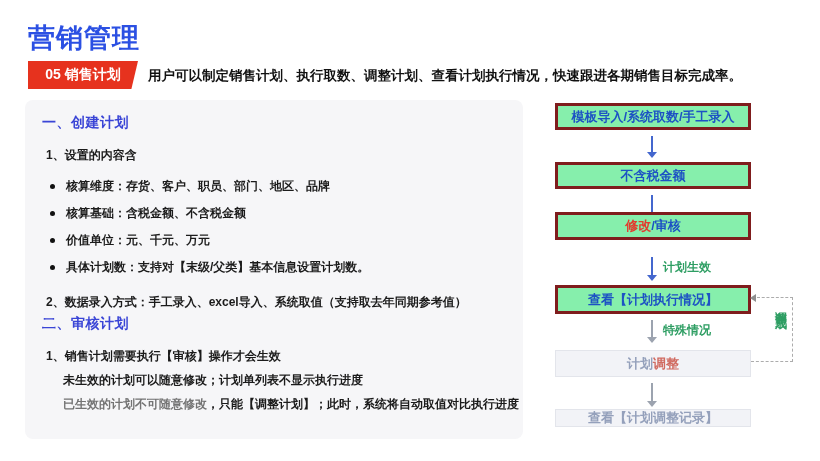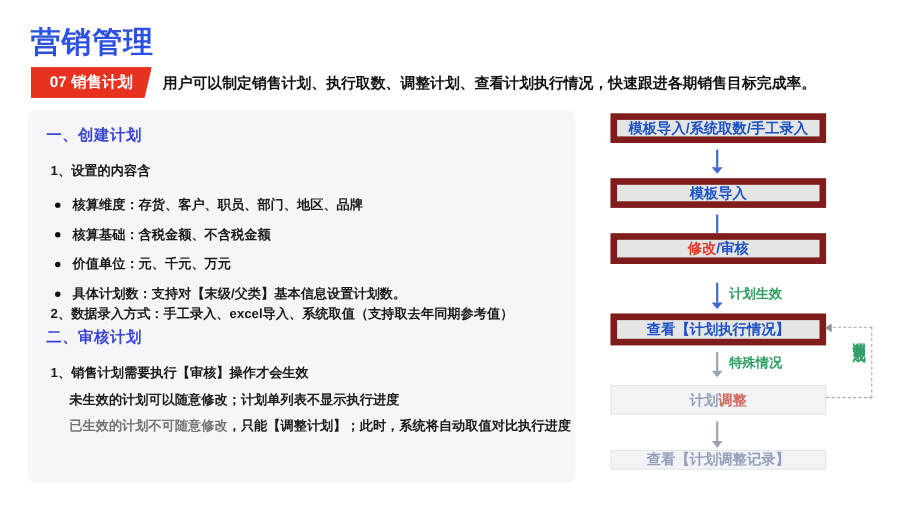--- a/index.html
+++ b/index.html
@@ -32,31 +32,31 @@
   .p-line{font-size:12px;font-weight:600;color:#1b1b1b;white-space:nowrap;}
   .num-line{padding-left:4px;}
   .indent-line{padding-left:21px;}
   .bullet-row{display:flex;align-items:center;padding-left:8px;margin-top:10px;}
   .dot{
     width:5px;height:5px;border-radius:50%;background:#111111;
     margin-right:11px;flex:0 0 auto;
   }
   .mt15{margin-top:15px;}
   .mt14{margin-top:14px;}
-  .mt13{margin-top:1px;}
+  .mt13{margin-top:18px;}
   .mt18{margin-top:4px;}
   .mt7{margin-top:7px;}
   .red-text{color:#737373;}
   
   .fbox{
     position:absolute;left:555px;width:196px;box-sizing:border-box;
     display:flex;align-items:center;justify-content:center;
     font-size:13px;font-weight:700;white-space:nowrap;
   }
-  .fbox-blue{background:#e5e5e5;border:6px solid #7f1d1d;color:#1D52C4;}
+  .fbox-blue{background:#86efac;border:3px solid #7f1d1d;color:#1D52C4;}
   .fbox-gray{background:#F2F3F7;border:1px solid #E3E5EB;color:#94A0BB;}
   .flow-red{color:#E23B2E;}
   .flow-muted-red{color:#D06A60;}
   .shaft{position:absolute;left:651px;width:2px;}
   .shaft-blue{background:#4467CE;}
   .shaft-gray{background:#9CA3AF;}
   .head-down{
     position:absolute;left:647px;width:0;height:0;
     border-left:5px solid transparent;border-right:5px solid transparent;
   }
@@ -74,21 +74,21 @@
   }
   .v-label{
     position:absolute;left:772px;top:301px;writing-mode:vertical-rl;
     font-size:12px;font-weight:700;color:#2E9E63;letter-spacing:2px;
   }
 </style>
 </head>
 <body>
 
 <div class="slide-title">营销管理</div>
-<div class="badge">07 销售计划</div>
+<div class="badge">05 销售计划</div>
 <div class="header-desc">用户可以制定销售计划、执行取数、调整计划、查看计划执行情况，快速跟进各期销售目标完成率。</div>
 
 <div class="panel">
   <div class="sec-heading">一、创建计划</div>
 
   <div class="p-line num-line mt15">1、设置的内容含</div>
 
   <div class="bullet-row mt14">
     <span class="dot"></span>
     <span class="p-line">核算维度：存货、客户、职员、部门、地区、品牌</span>
@@ -114,21 +114,21 @@
   <div class="p-line indent-line mt7">未生效的计划可以随意修改；计划单列表不显示执行进度</div>
   <div class="p-line indent-line mt7"><span class="red-text">已生效的计划不可随意修改</span><span>，只能【调整计划】；此时，系统将自动取值对比执行进度</span></div>
 
 </div>
 
 <div class="fbox fbox-blue" style="top:103px;height:27px;">模板导入/系统取数/手工录入</div>
 
 <div class="shaft shaft-blue" style="top:136px;height:16px;"></div>
 <div class="head-down head-blue" style="top:152px;"></div>
 
-<div class="fbox fbox-blue" style="top:162px;height:27px;">模板导入</div>
+<div class="fbox fbox-blue" style="top:162px;height:27px;">不含税金额</div>
 
 <div class="shaft shaft-blue" style="top:195px;height:17px;"></div>
 <div class="head-down head-blue" style="top:212px;"></div>
 
 <div class="fbox fbox-blue" style="top:212px;height:28px;">
     <span class="flow-red">修改</span>
     <span>/审核</span>
   </div>
 
 <div class="shaft shaft-blue" style="top:257px;height:18px;"></div>

